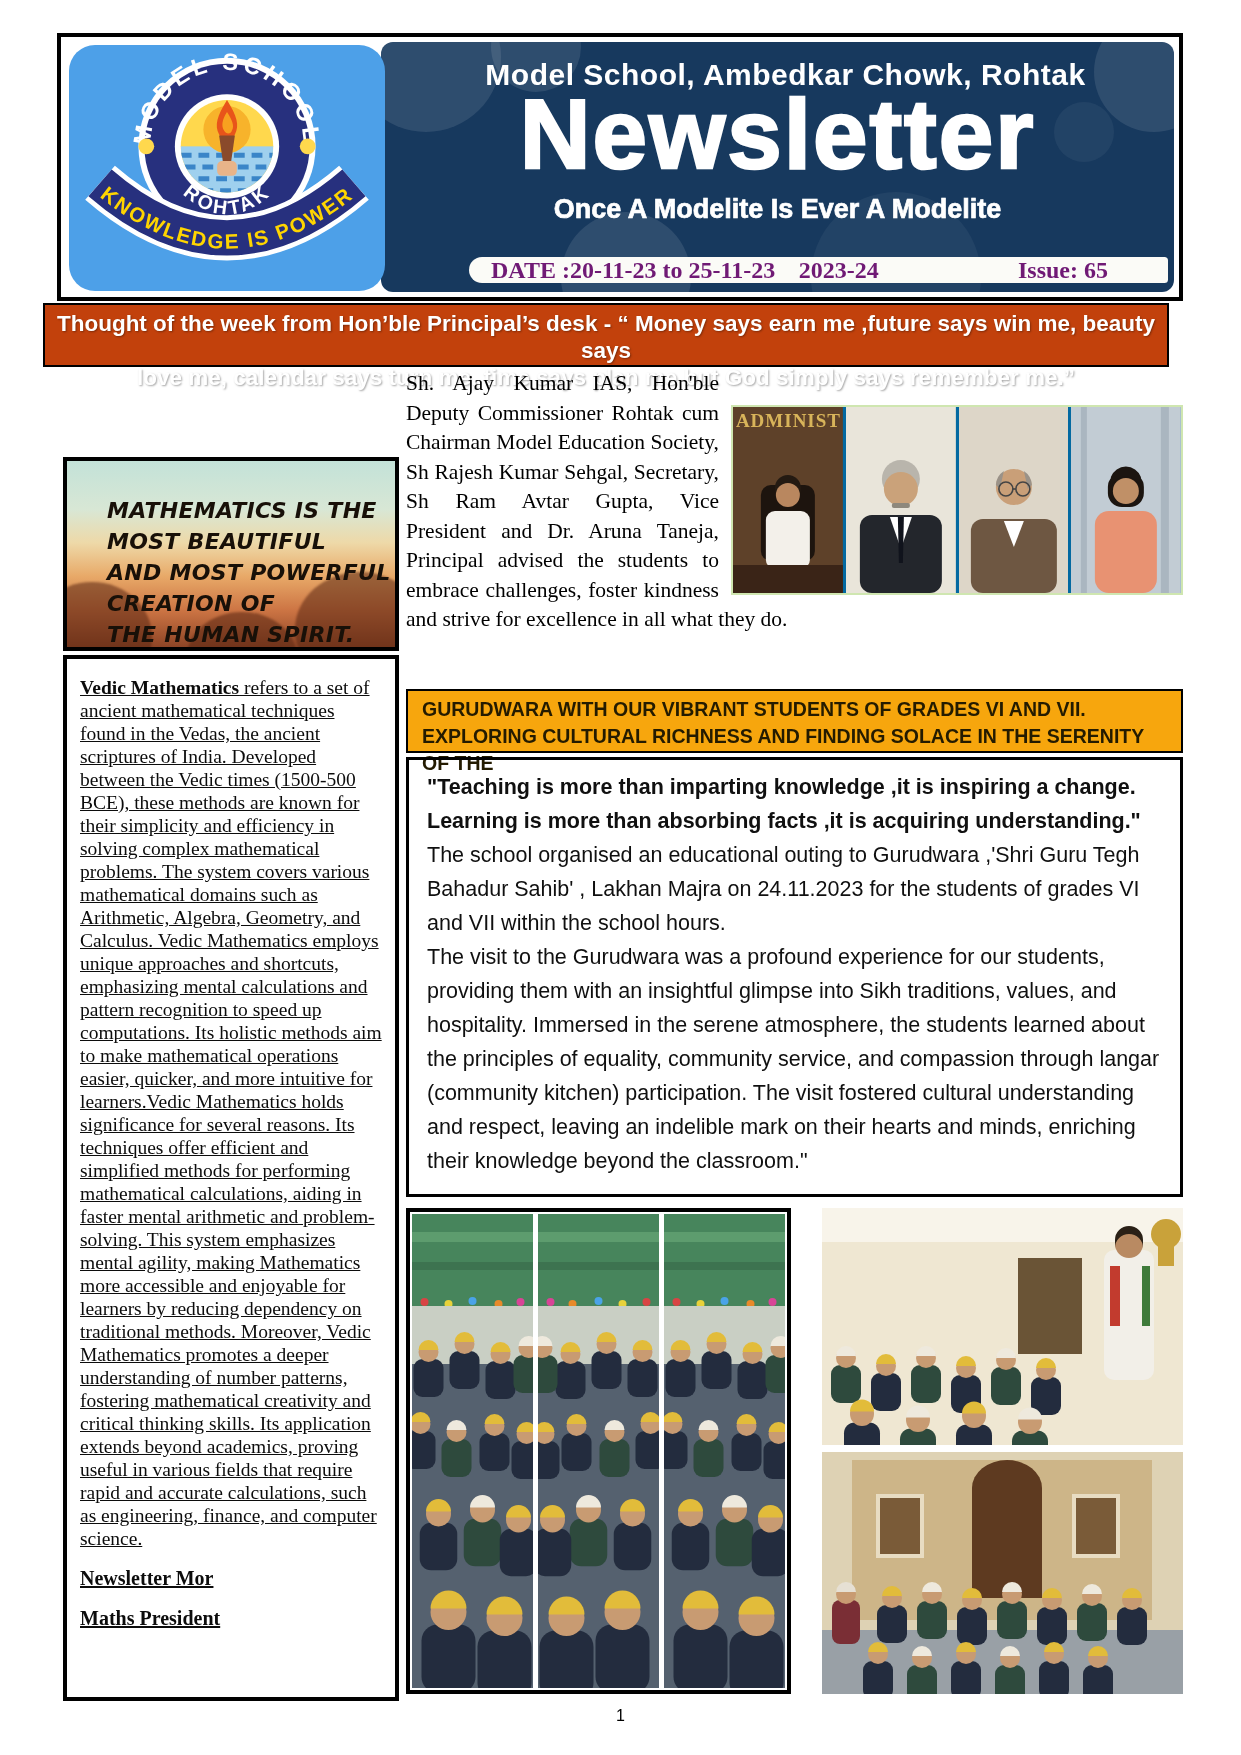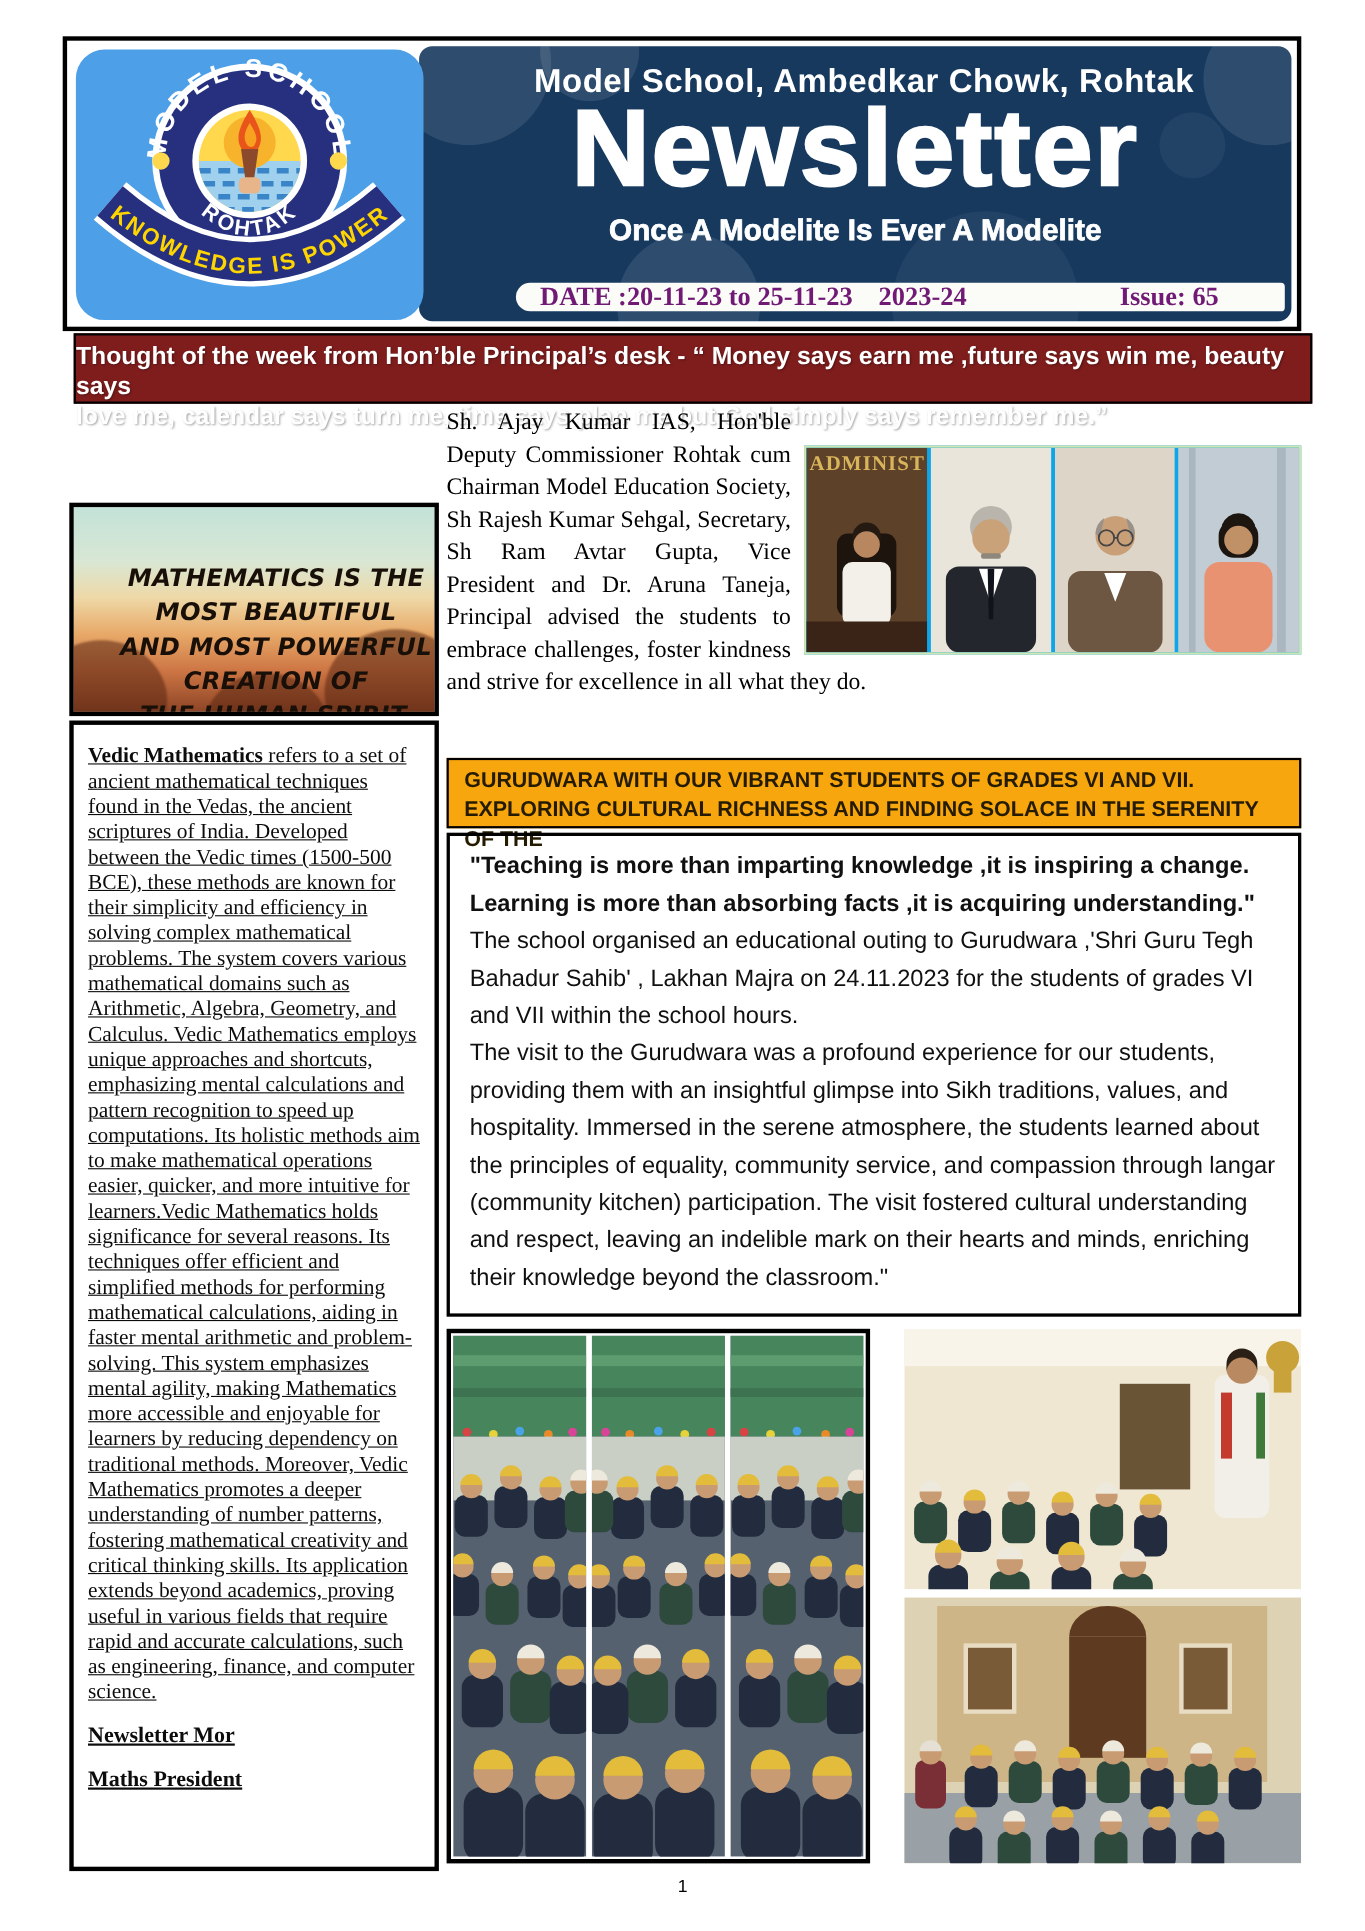--- a/index.html
+++ b/index.html
@@ -17,42 +17,42 @@
     font:700 30px "Liberation Sans",sans-serif;letter-spacing:.5px;}
   .big-title{position:absolute;top:36px;left:0;right:0;text-align:center;color:#fff;
     font:900 98px "Liberation Sans",sans-serif;-webkit-text-stroke:2.5px #fff;letter-spacing:2px;}
   .tagline{position:absolute;top:152px;left:0;right:0;text-align:center;color:#fff;
     font:700 27px "Liberation Sans",sans-serif;-webkit-text-stroke:.7px #fff;}
   .datebar{position:absolute;left:88px;right:6px;bottom:9px;height:26px;background:#fbfbf7;
     border-radius:22px 6px 6px 22px;display:grid;grid-template-columns:46% 25% 29%;align-items:center;
     font:700 24px "Liberation Serif",serif;color:#701a75;padding:0 8px 0 22px;box-sizing:border-box;}
 
   
-  .thought{left:67px;top:303px;width:1126px;height:64px;background:#7f1d1d;border:2px solid #000;
-    color:#fff;text-align:left;font:700 22.5px/27px "Liberation Sans",sans-serif;padding-top:5px;
+  .thought{left:43px;top:303px;width:1126px;height:64px;background:#c2410c;border:2px solid #000;
+    color:#fff;text-align:center;font:700 22.5px/27px "Liberation Sans",sans-serif;padding-top:5px;
     text-shadow:1px 1px 2px rgba(0,0,0,.35);}
 
   
   .msg-title{left:63px;top:376px;width:336px;height:78px;background:#ffff00;border:4px solid #000;
     font:800 27px "Liberation Sans",sans-serif;padding:6px 10px;color:#000;}
   .math-img{left:63px;top:457px;width:336px;height:194px;border:4px solid #000;overflow:hidden;
     background:linear-gradient(180deg,#c3e2d8 0%,#d8e7d5 26%,#eed9a8 44%,#e8a968 62%,#cd7544 80%,#8e4526 100%);}
   .tree{position:absolute;border-radius:50%;background:rgba(90,38,18,.55);filter:blur(1px);}
-  .math-text{position:absolute;left:0;right:0;top:50px;text-align:center;margin-left:40px;}
+  .math-text{position:absolute;left:0;right:0;top:34px;margin-left:40px;}
   .math-line{font:italic 700 22px "DejaVu Sans",sans-serif;color:#181008;letter-spacing:.3px;line-height:31px;}
   .vedic{left:63px;top:655px;width:336px;height:1046px;border:4px solid #000;padding:17px 12px 0 13px;
     font:400 19.5px/23px "Liberation Serif",serif;color:#0c0c0c;text-decoration:underline;}
   .vedic p{margin:0;}
   .vedic .sig{margin-top:17px;font-weight:700;font-size:20px;}
 
   
   .intro{left:406px;top:369px;width:777px;height:302px;font:400 21.5px/29.5px "Liberation Serif",serif;
     text-align:justify;color:#000;}
   .photostrip{float:right;width:452px;height:190px;margin:36px 0 8px 12px;display:flex;gap:3px;
-    border:2px solid #cfe6b0;background:#0ea5e9;box-sizing:border-box;}
+    border:2px solid #cfe6b0;background:#0369a1;box-sizing:border-box;}
   .photostrip .ph{flex:1;overflow:hidden;}
   .photostrip svg{display:block;width:100%;height:100%;}
 
   .gur-head{left:406px;top:689px;width:777px;height:64px;background:#f7a60d;border:2px solid #000;
     padding:5px 14px;font:700 19.5px/27px "Liberation Sans",sans-serif;color:#241b00;}
   .gur-box{left:406px;top:757px;width:777px;height:440px;border:3px solid #000;padding:10px 18px;
     font:400 21.5px/34px "Liberation Sans",sans-serif;color:#101010;}
   .gur-box p{margin:0;}
   .gur-box .bold{font-weight:700;}
 

